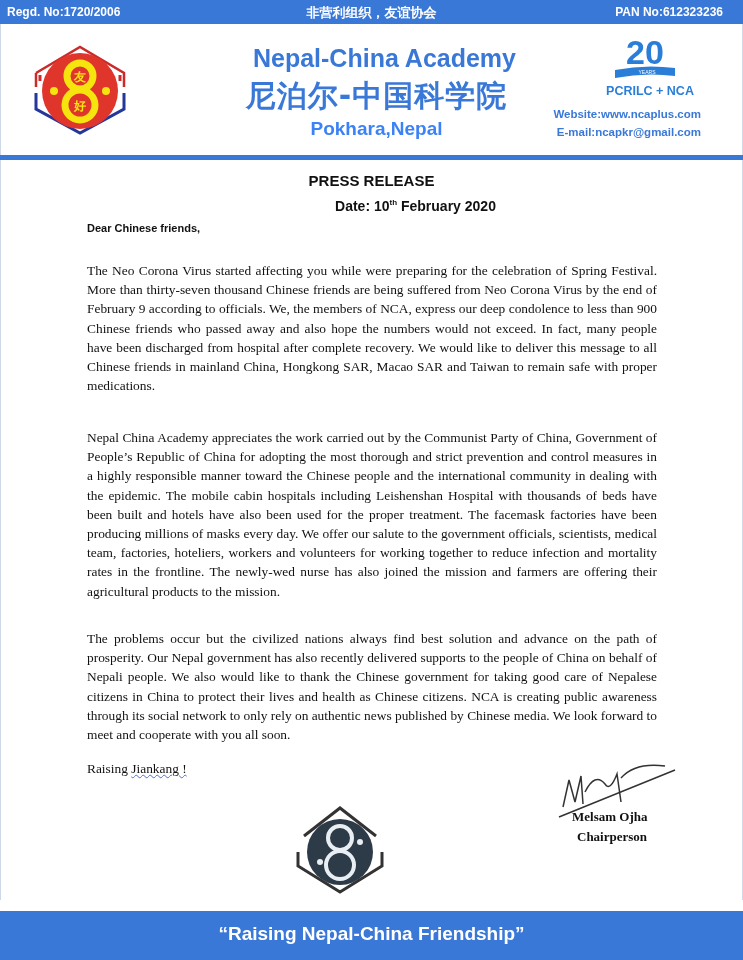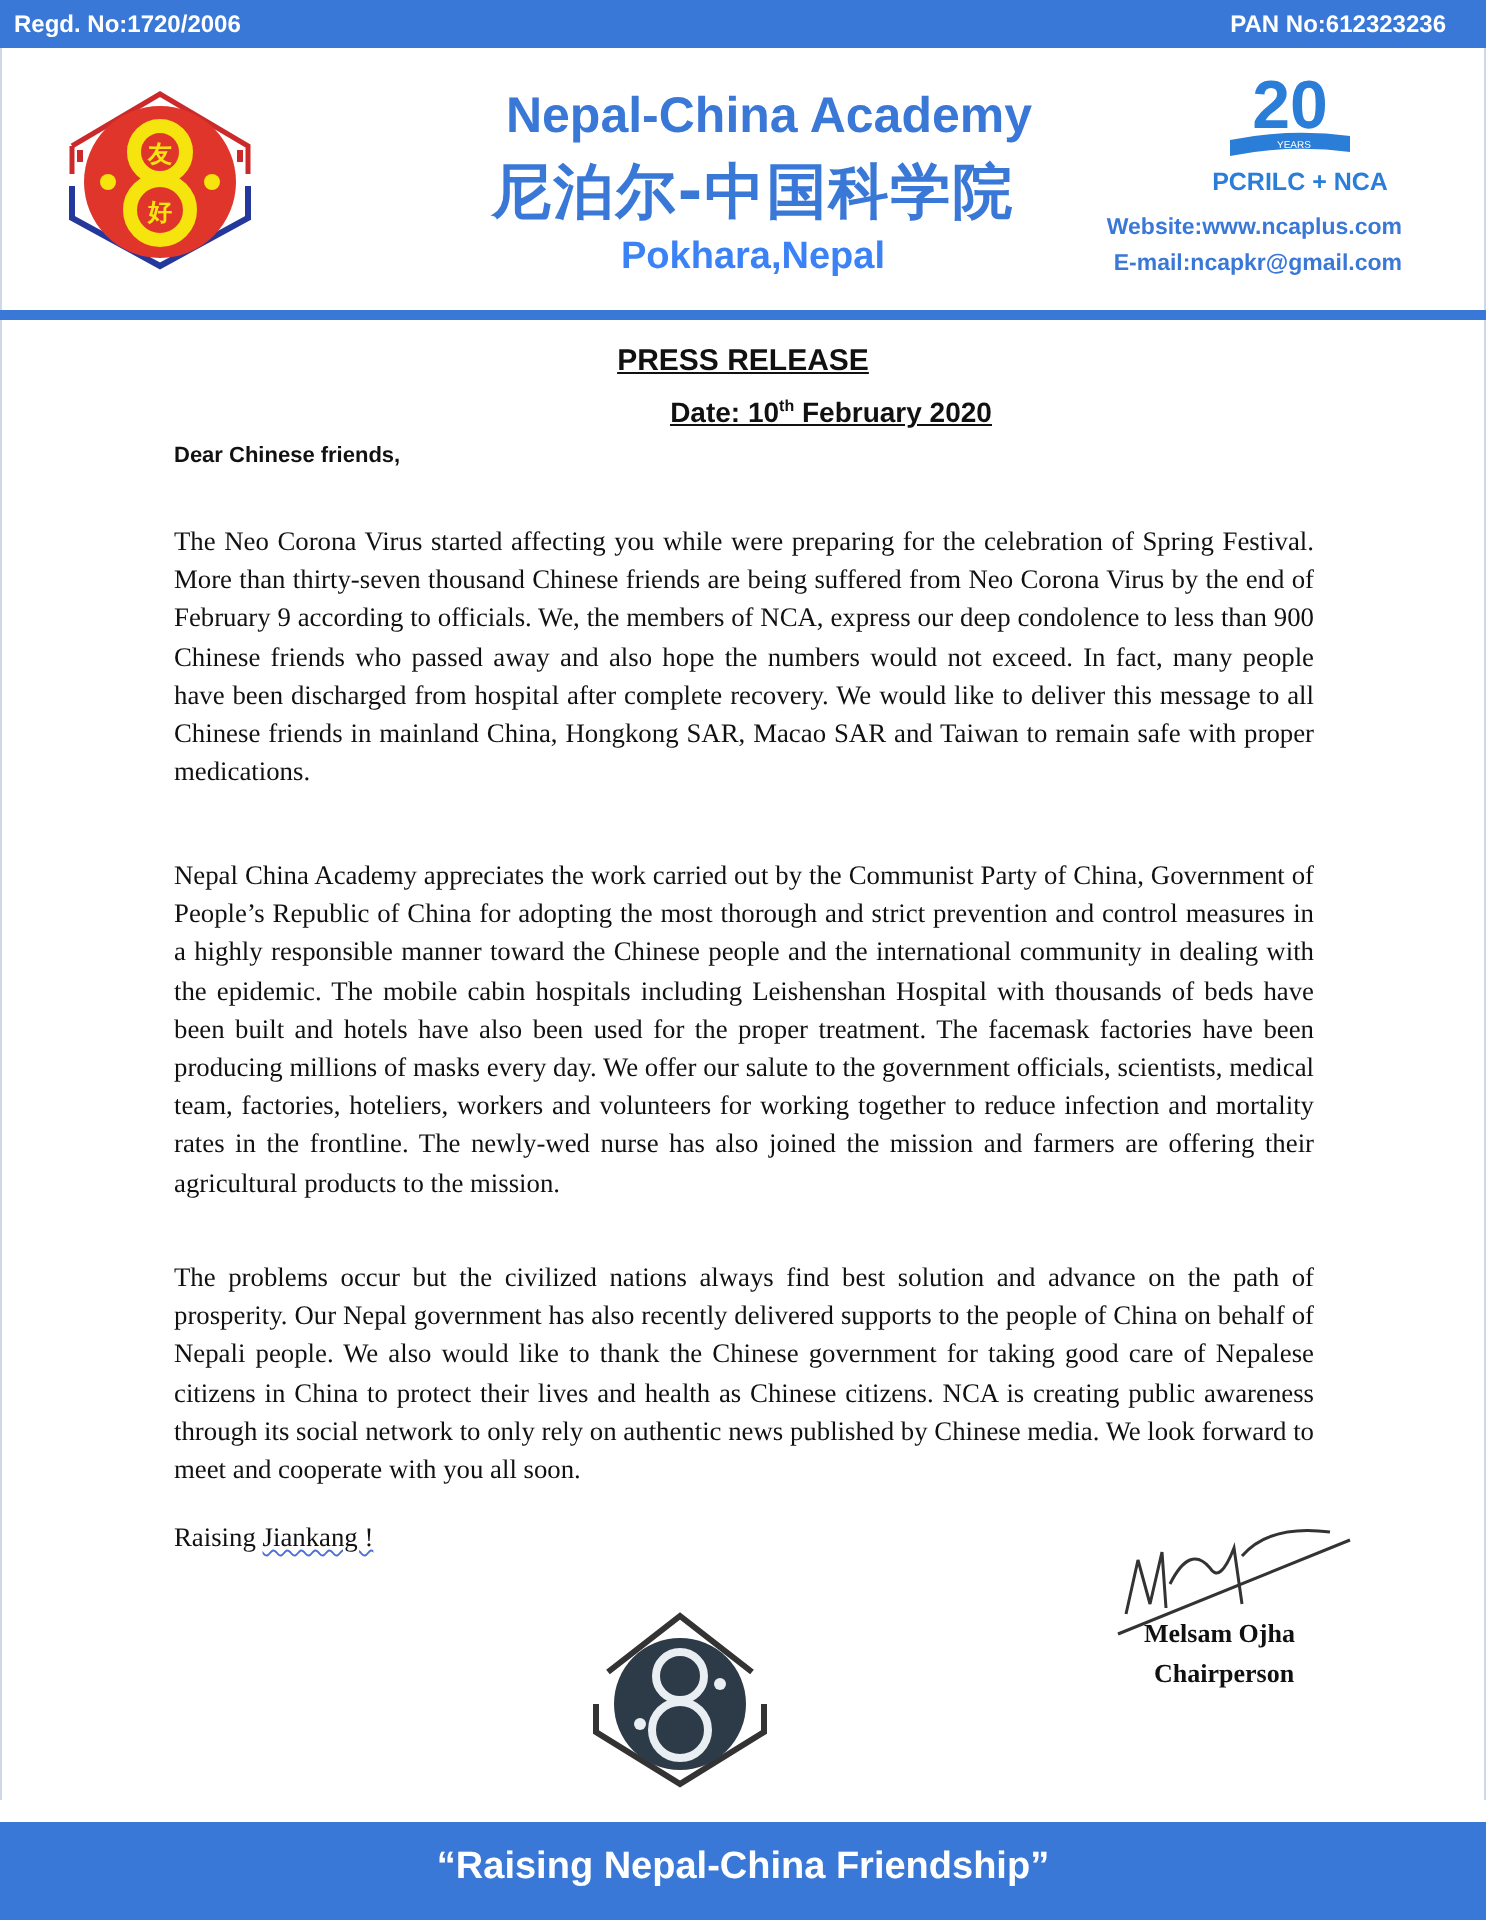--- a/index.html
+++ b/index.html
@@ -14,21 +14,21 @@
   .org-cn { position:absolute; left:0; width:743px; top:52px; text-align:center; font-family:"DejaVu Sans", sans-serif; font-weight:bold; color:#3a78d8; font-size:30px; letter-spacing:1px; padding-left:10px; box-sizing:border-box;}
   .org-city { position:absolute; left:0; width:743px; top:94px; text-align:center; font-family:"Liberation Sans", sans-serif; font-weight:bold; color:#3b82f6; font-size:19px; padding-left:10px; box-sizing:border-box;}
   .badge20 { position:absolute; left:605px; top:10px; width:80px; height:48px; }
   .badge-label { position:absolute; left:590px; top:60px; width:120px; text-align:center; font-family:"Liberation Sans", sans-serif; font-weight:bold; color:#2a7ed8; font-size:12.5px; }
   .website { position:absolute; right:42px; top:84px; font-family:"Liberation Sans", sans-serif; font-weight:bold; color:#3a78d8; font-size:11.5px; }
   .email { position:absolute; right:42px; top:102px; font-family:"Liberation Sans", sans-serif; font-weight:bold; color:#3a78d8; font-size:11.5px;text-align:center; }
   .rule { position:absolute; left:0; top:155px; width:743px; height:5px; background:#3a78d8; }
   .borderL { position:absolute; left:0; top:24px; width:1px; height:876px; background:#cfd8e6; }
   .borderR { position:absolute; right:0; top:24px; width:1px; height:876px; background:#cfd8e6; }
   .title { position:absolute; left:0; width:743px; top:172px; text-align:center; font-family:"Liberation Sans", sans-serif; font-weight:bold; font-size:15px; }
-  .title span, .date span { text-decoration:underline; }
+  .title span, .date span { }
   .date { position:absolute; left:0; width:743px; top:198px; text-align:center; font-family:"Liberation Sans", sans-serif; font-weight:bold; font-size:14px;margin-left:44px; }
   .date sup { font-size:8px; }
   .greeting { position:absolute; left:87px; top:222px; font-family:"Liberation Sans", sans-serif; font-weight:bold; font-size:11px; }
   .para { position:absolute; left:87px; width:570px; font-size:13.4px; line-height:19.2px; text-align:justify; }
   .p1 { top:261px; }
   .p2 { top:428px; }
   .p3 { top:629px; }
   .closing { position:absolute; left:87px; top:761px; font-size:13.4px; }
   .closing .sq { text-decoration:underline wavy #4a6fd8; text-decoration-thickness:1px; }
   .stamp { position:absolute; left:290px; top:800px; width:100px; height:96px; }
@@ -36,20 +36,21 @@
   .signame { position:absolute; left:572px; top:809px; font-weight:bold; font-size:13px; }
   .sigtitle { position:absolute; left:577px; top:829px; font-weight:bold; font-size:13px; }
   .footer { position:absolute; left:0; top:911px; width:743px; height:49px; background:#3a78d8; }
   .footer-text { position:absolute; left:0; width:743px; top:12px; text-align:center; color:#fff; font-family:"Liberation Sans", sans-serif; font-weight:bold; font-size:19px; }
 </style>
 </head>
 <body>
 
 <div class="topbar">
   <span class="left">Regd. No:1720/2006</span>
+  <span class="center">非营利组织，友谊协会</span>
   <span class="right">PAN No:612323236</span>
 </div>
 
 <div class="borderL"></div>
 <div class="borderR"></div>
 
 <div class="header">
   <svg class="logo" viewBox="0 0 96 96">
     <polyline points="22,32 48,16 74,32" fill="none" stroke="#cc2a2a" stroke-width="3"></polyline>
     <polyline points="8,34 8,40" fill="none" stroke="#cc2a2a" stroke-width="3"></polyline>

